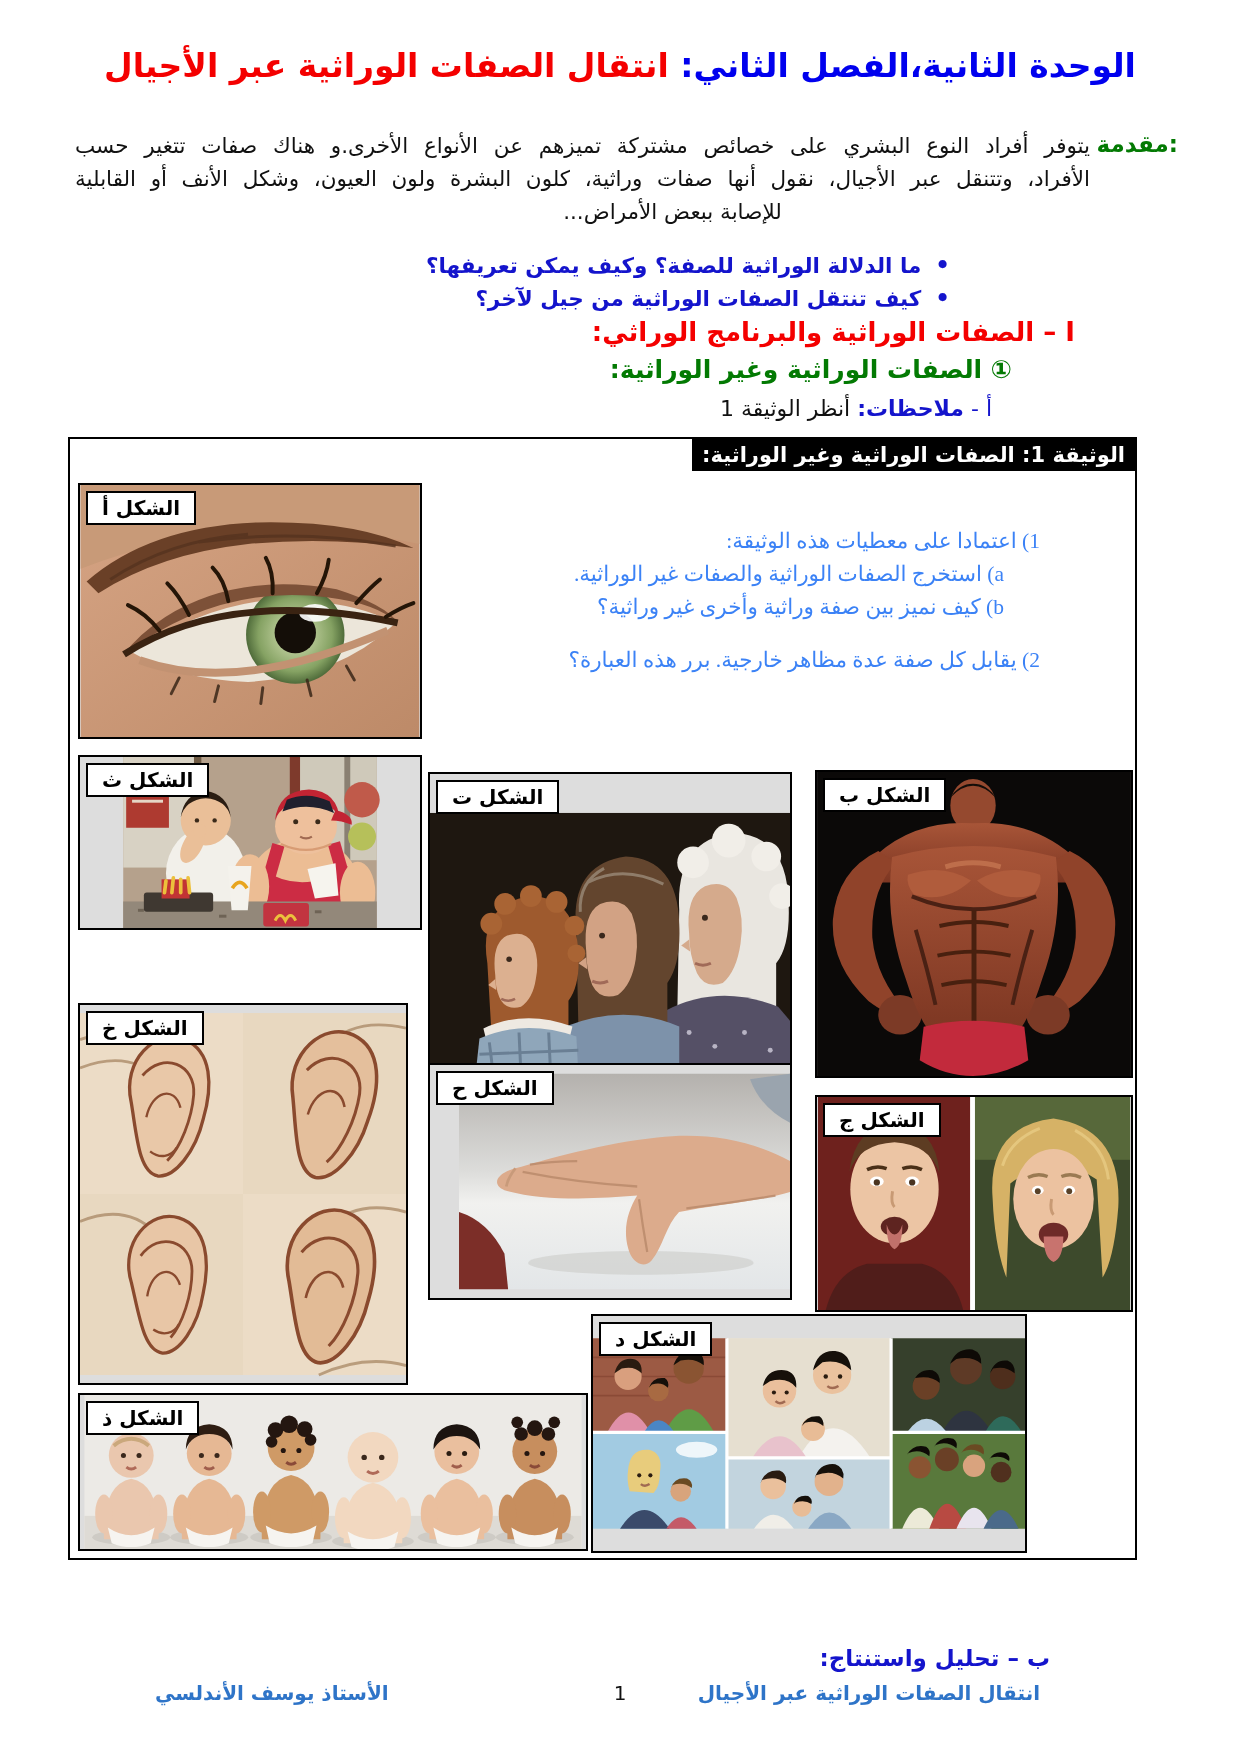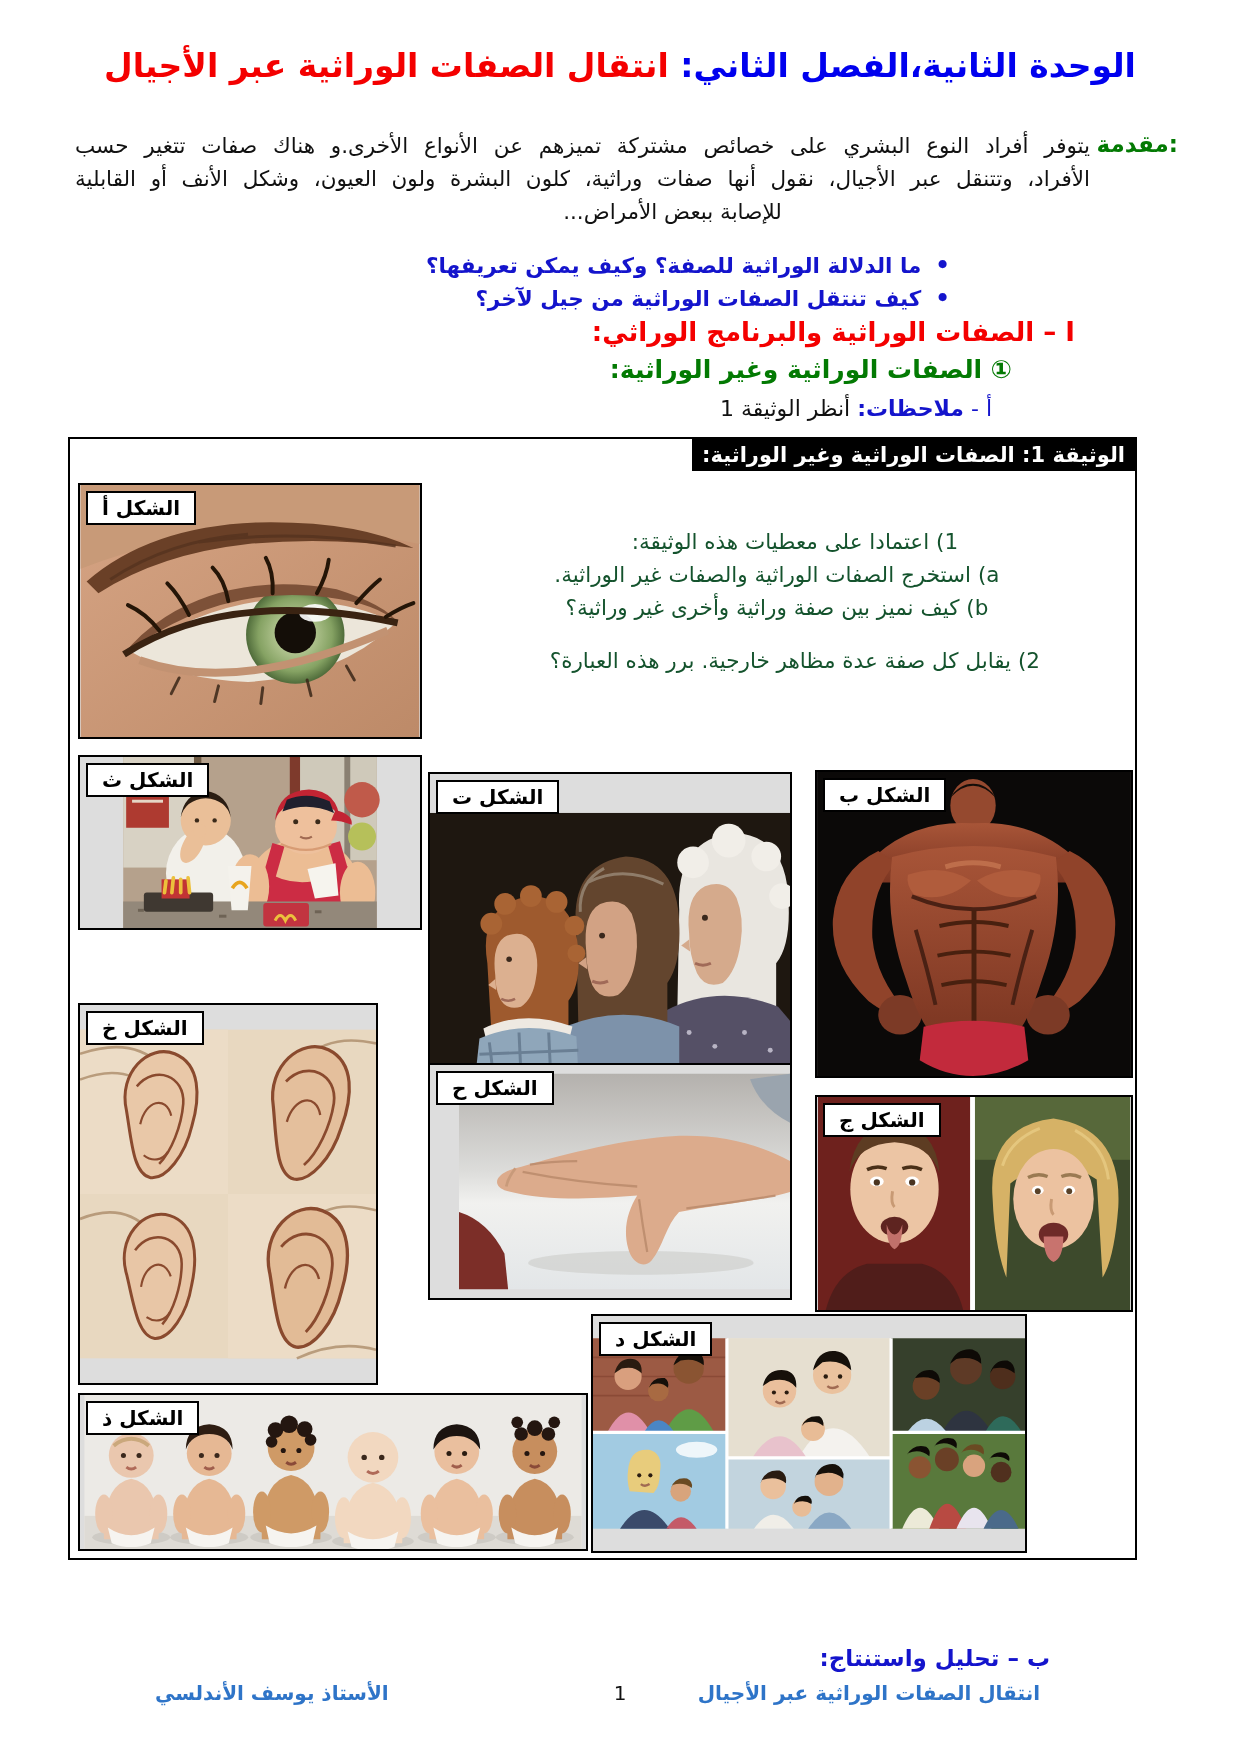--- a/index.html
+++ b/index.html
@@ -24,31 +24,31 @@
   .sec-heading { top:317px; right:165px; direction:rtl; color:#F40000; font-weight:bold; font-size:26px; }
   .sec-sub     { top:355px; right:228px; direction:rtl; color:#037A03; font-weight:bold; font-size:25px; }
   .note-line   { top:396px; right:248px; direction:rtl; font-size:22px; color:#111; }
   .note-prefix { color:#1414CC; }
   .note-label  { color:#1414CC; font-weight:bold; }
 
   
   .docbox { top:437px; left:68px; width:1069px; height:1123px; border:2px solid #000; background:#fff; }
   .docbar { position:absolute; top:0; right:0; height:32px; background:#000; color:#fff; font-weight:bold; font-size:21px; line-height:32px; padding:0 10px; direction:rtl; white-space:nowrap; }
   .doc-desc { position:absolute; top:40px; right:8px; direction:rtl; font-size:21.5px; color:#111; white-space:nowrap; }
-  .doc-qs { position:absolute; top:86px; right:95px; direction:rtl; font-size:21.5px; line-height:33px; color:#14532d; text-align:center; }
+  .doc-qs { position:absolute; top:86px; right:95px; direction:rtl; font-size:21.5px; line-height:33px; color:#3b82f6; text-align:right;font-family:Liberation Serif, serif; }
   .doc-qs .indent { padding-right:36px; }
   .doc-qs .gap { margin-top:20px; }
 
   .fig { position:absolute; border:2px solid #000; background:#ddd; overflow:hidden; }
   .fig svg { display:block; width:100%; height:100%; }
   .figlab { position:absolute; top:6px; left:6px; z-index:2; background:#fff; border:2px solid #000; font-weight:bold; font-size:20px; line-height:26px; padding:2px 14px; white-space:nowrap; direction:rtl; }
 
   .fig-eye        { left:8px;   top:44px;  width:344px; height:256px; }
   .fig-children   { left:8px;   top:316px; width:344px; height:175px;text-decoration:underline; }
-  .fig-ears       { left:8px;   top:564px; width:300px; height:382px; }
+  .fig-ears       { left:8px;   top:564px; width:330px; height:382px; }
   .fig-babies     { left:8px;   top:954px; width:510px; height:158px; }
   .fig-gener      { left:358px; top:333px; width:364px; height:344px; }
   .fig-hand       { left:358px; top:624px; width:364px; height:237px;padding-left:29px; }
   .fig-body       { left:745px; top:331px; width:318px; height:308px; }
   .fig-tongue     { left:745px; top:656px; width:318px; height:217px; }
   .fig-families   { left:521px; top:875px; width:436px; height:239px; }
 
   
   .analysis { top:1645px; right:190px; direction:rtl; color:#1414CC; font-weight:bold; font-size:23px; }
   .foot-lesson  { top:1681px; right:200px; direction:rtl; color:#2E74C8; font-weight:bold; font-size:20px; }

